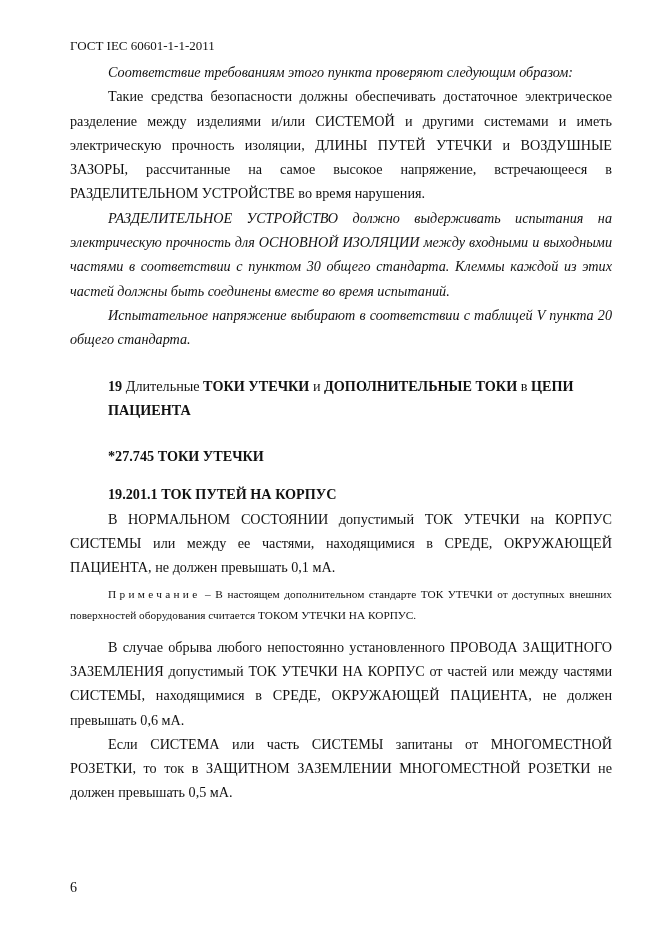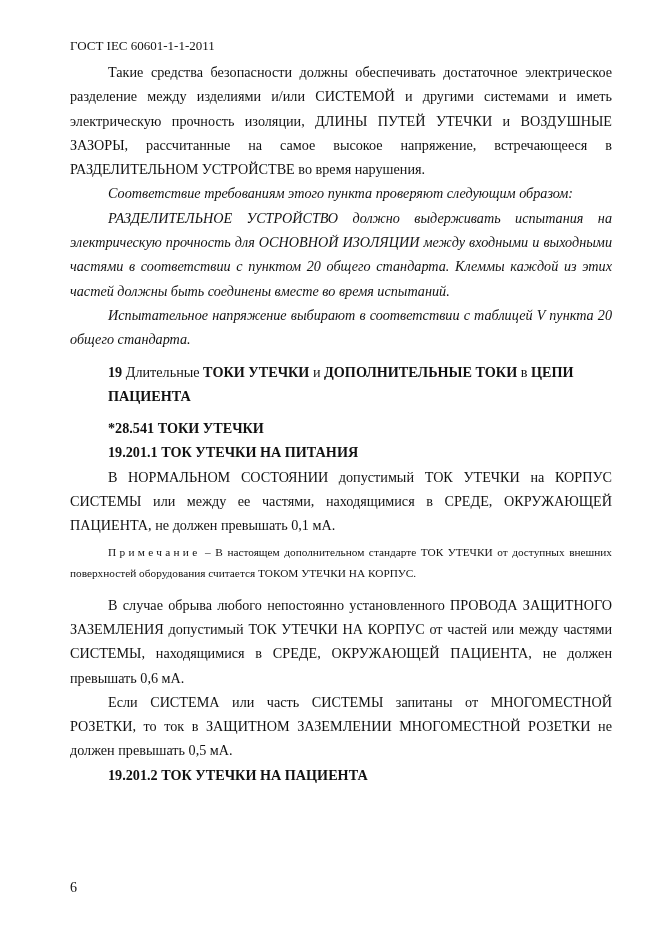--- a/index.html
+++ b/index.html
@@ -17,52 +17,52 @@
     }
     p { margin: 0; }
     .body-p {
       font-size: 14.2px; line-height: 24.3px;
       text-align: justify; text-indent: 38px;
     }
     .italic { font-style: italic; }
     .heading {
       font-size: 14.2px; line-height: 24.3px; font-weight: bold;
       padding-left: 38px;
+      margin-top: 14px;
     }
     .heading .normal { font-weight: normal; }
     .gap-s { height: 8px; }
     .gap-m { height: 9px; }
     .note {
       font-size: 11.3px; line-height: 21px; text-align: justify; text-indent: 38px;
       margin-top: 4px;
     }
     .note .spaced { letter-spacing: 3.3px; }
     .page-number {
       position: absolute; left: 70px; top: 880px; font-size: 14px; line-height: 16px;
     }
   </style>
 </head>
 <body>
 
 <div class="page-header">ГОСТ IEC 60601-1-1-2011</div>
 
 <div class="content">
+  <p class="body-p italic">Соответствие  требованиям этого пункта проверяют следующим образом:</p>
   <p class="body-p">Такие средства безопасности должны обеспечивать достаточное электрическое разделение между изделиями и/или СИСТЕМОЙ и другими системами и иметь электрическую прочность изоляции, ДЛИНЫ ПУТЕЙ УТЕЧКИ и ВОЗДУШНЫЕ ЗАЗОРЫ, рассчитанные на самое высокое напряжение, встречающееся в РАЗДЕЛИТЕЛЬНОМ УСТРОЙСТВЕ во время нарушения.</p>
-  <p class="body-p italic">Соответствие  требованиям этого пункта проверяют следующим образом:</p>
-  <p class="body-p italic">РАЗДЕЛИТЕЛЬНОЕ УСТРОЙСТВО должно выдерживать испытания на электрическую прочность для ОСНОВНОЙ ИЗОЛЯЦИИ между входными и выходными частями в соответствии с пунктом 20 общего стандарта. Клеммы каждой из этих частей должны быть соединены вместе во время испытаний.</p>
+  <p class="body-p italic">РАЗДЕЛИТЕЛЬНОЕ УСТРОЙСТВО должно выдерживать испытания на электрическую прочность для ОСНОВНОЙ ИЗОЛЯЦИИ между входными и выходными частями в соответствии с пунктом 30 общего стандарта. Клеммы каждой из этих частей должны быть соединены вместе во время испытаний.</p>
   <p class="body-p italic">Испытательное напряжение выбирают в соответствии с таблицей V пункта 20 общего стандарта.</p>
 
   <div class="gap-s"></div>
   <p class="heading"><span>19 </span><span class="normal">Длительные </span><span>ТОКИ УТЕЧКИ </span><span class="normal">и </span><span>ДОПОЛНИТЕЛЬНЫЕ ТОКИ </span><span class="normal">в </span><span>ЦЕПИ ПАЦИЕНТА</span></p>
   <div class="gap-s"></div>
-  <p class="heading">*28.541 ТОКИ УТЕЧКИ</p>
-  <p class="heading">19.201.1 ТОК УТЕЧКИ НА ПИТАНИЯ</p>
+  <p class="heading">*27.745 ТОКИ УТЕЧКИ</p>
+  <p class="heading">19.201.1 ТОК ПУТЕЙ НА КОРПУС</p>
   <p class="body-p">В НОРМАЛЬНОМ СОСТОЯНИИ допустимый ТОК УТЕЧКИ на КОРПУС СИСТЕМЫ или между ее частями, находящимися в СРЕДЕ, ОКРУЖАЮЩЕЙ ПАЦИЕНТА, не должен превышать 0,1 мА.</p>
 
   <p class="note"><span class="spaced">Примечание</span><span> – В настоящем дополнительном стандарте ТОК УТЕЧКИ от доступных внешних поверхностей оборудования считается ТОКОМ УТЕЧКИ НА КОРПУС.</span></p>
   <div class="gap-m"></div>
 
   <p class="body-p">В случае обрыва любого непостоянно установленного ПРОВОДА ЗАЩИТНОГО ЗАЗЕМЛЕНИЯ допустимый ТОК УТЕЧКИ НА КОРПУС от частей или между частями СИСТЕМЫ, находящимися в СРЕДЕ, ОКРУЖАЮЩЕЙ ПАЦИЕНТА, не должен превышать 0,6 мА.</p>
   <p class="body-p">Если СИСТЕМА или часть СИСТЕМЫ запитаны от МНОГОМЕСТНОЙ РОЗЕТКИ, то ток в ЗАЩИТНОМ ЗАЗЕМЛЕНИИ МНОГОМЕСТНОЙ РОЗЕТКИ не должен превышать 0,5 мА.</p>
-  <p class="heading">19.201.2 ТОК УТЕЧКИ НА ПАЦИЕНТА</p>
 </div>
 
 <div class="page-number">6</div>
 
 </body></html>

